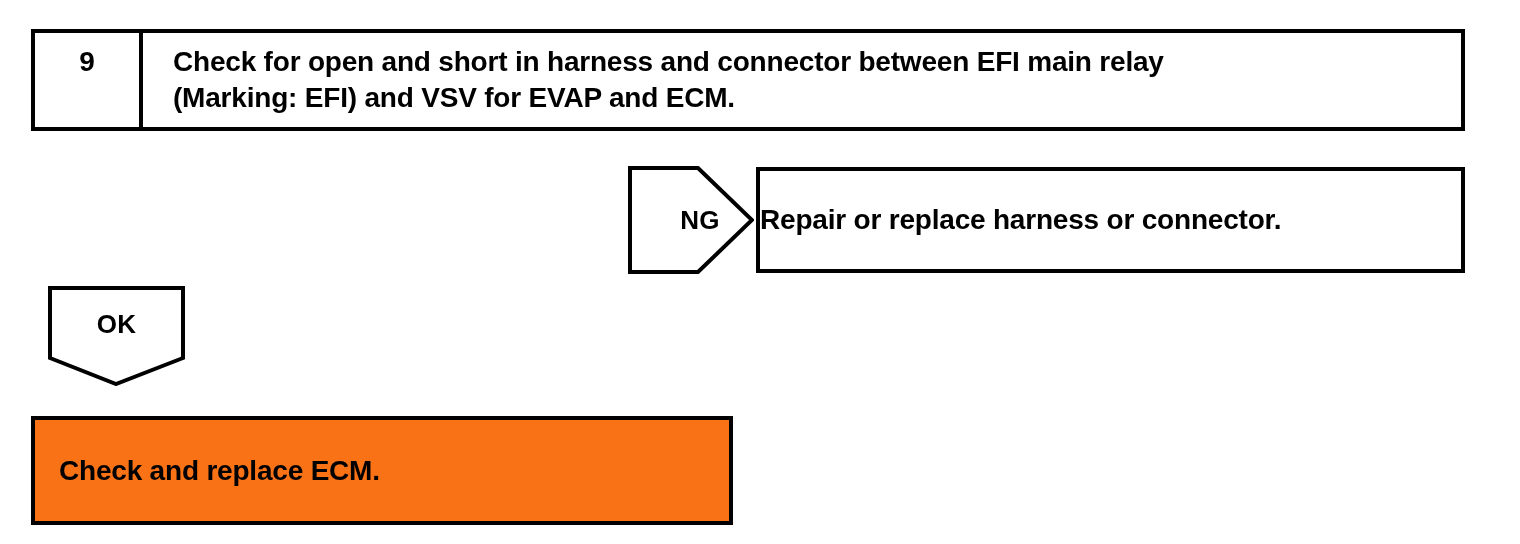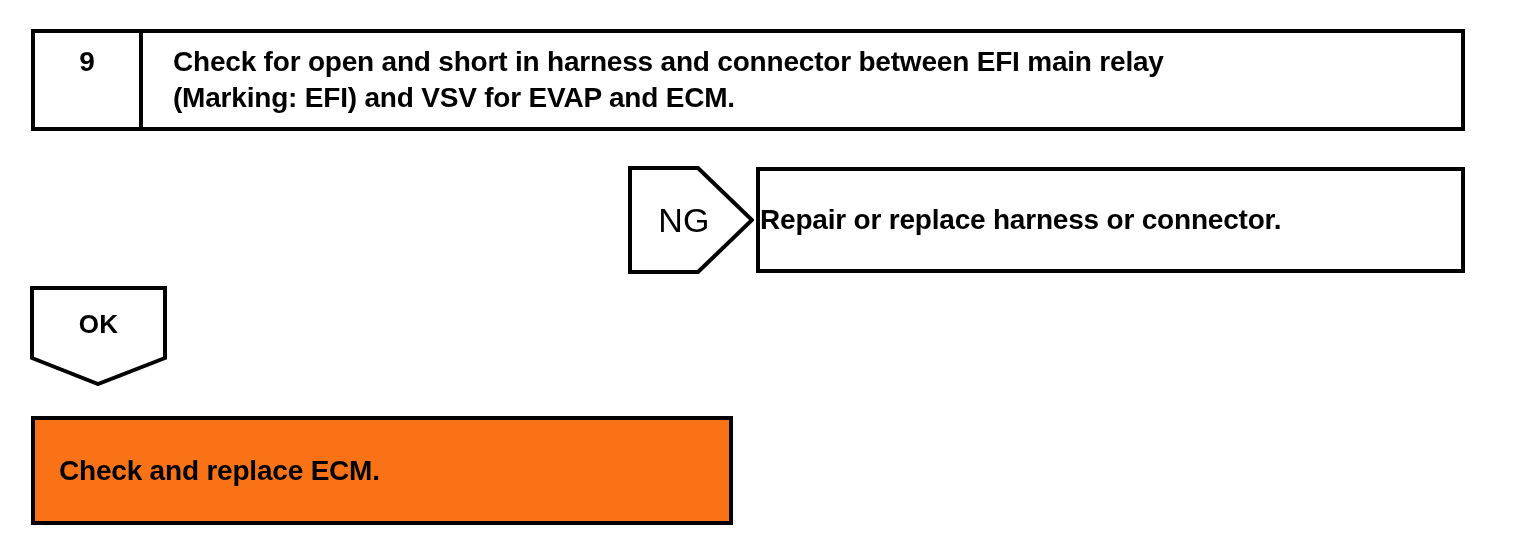--- a/index.html
+++ b/index.html
@@ -77,29 +77,29 @@
     height: 108px;
   }
   .ng-tag svg {
     position: absolute;
     left: 0;
     top: 0;
     display: block;
   }
   .ng-label {
     position: absolute;
-    left: 0;
+    left: 16px;
     top: 0;
     width: 112px;
     height: 108px;
     display: flex;
     align-items: center;
     justify-content: center;
-    font-size: 34px;
-    font-weight: normal;
+    font-size: 26px;
+    font-weight: bold;
     color: #000000;
     letter-spacing: 0.3px;
   }
 
   .ng-result-box {
     position: absolute;
     left: 756px;
     top: 167px;
     width: 709px;
     height: 106px;
@@ -113,21 +113,21 @@
     font-size: 28px;
     font-weight: bold;
     color: #000000;
     white-space: nowrap;
     letter-spacing: -0.2px;
   }
 
   
   .ok-tag {
     position: absolute;
-    left: 30px;
+    left: 48px;
     top: 286px;
     width: 160px;
     height: 100px;
     padding-left: 8px;
   }
   .ok-tag svg {
     position: absolute;
     left: 0;
     top: 0;
     display: block;

